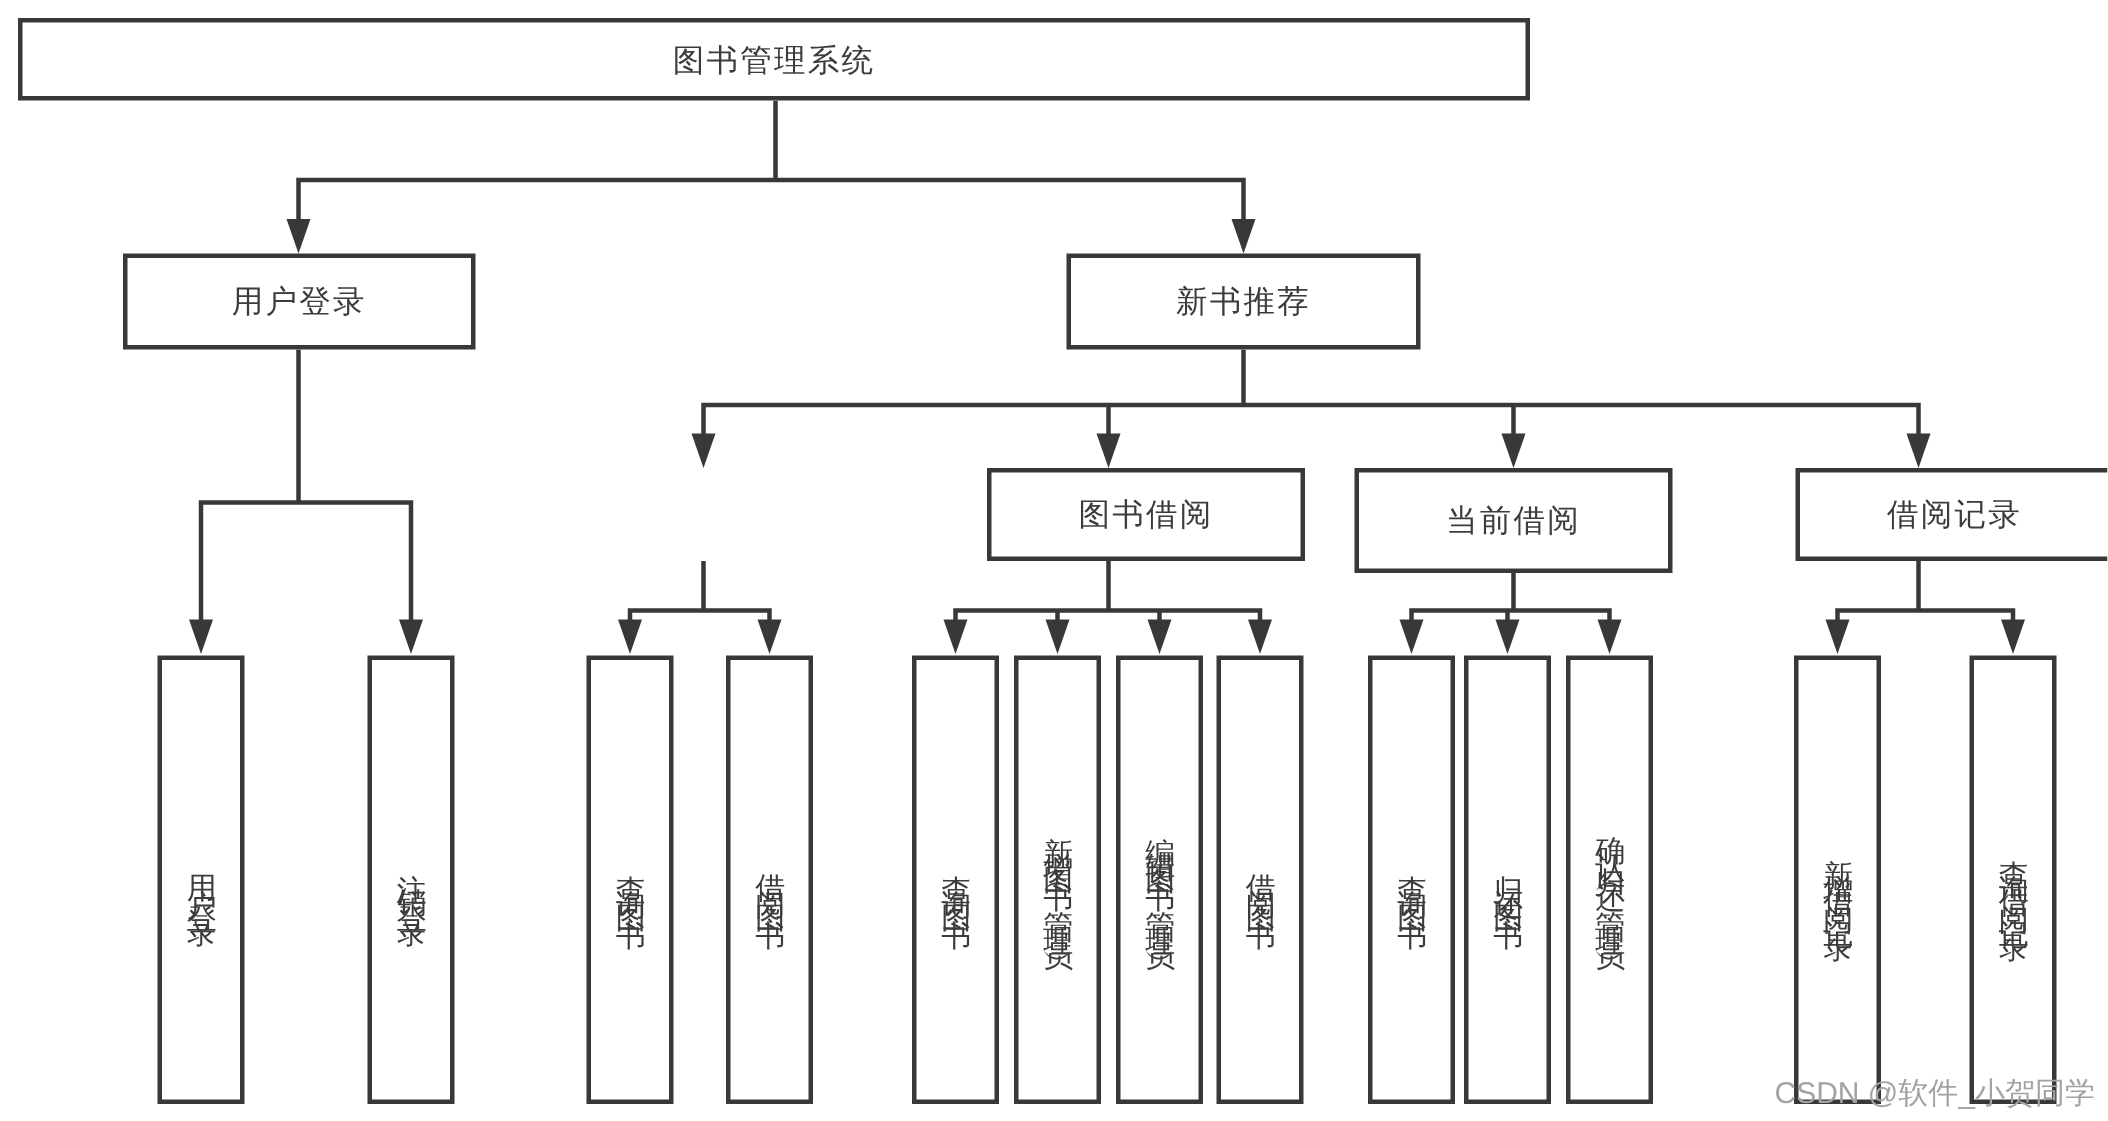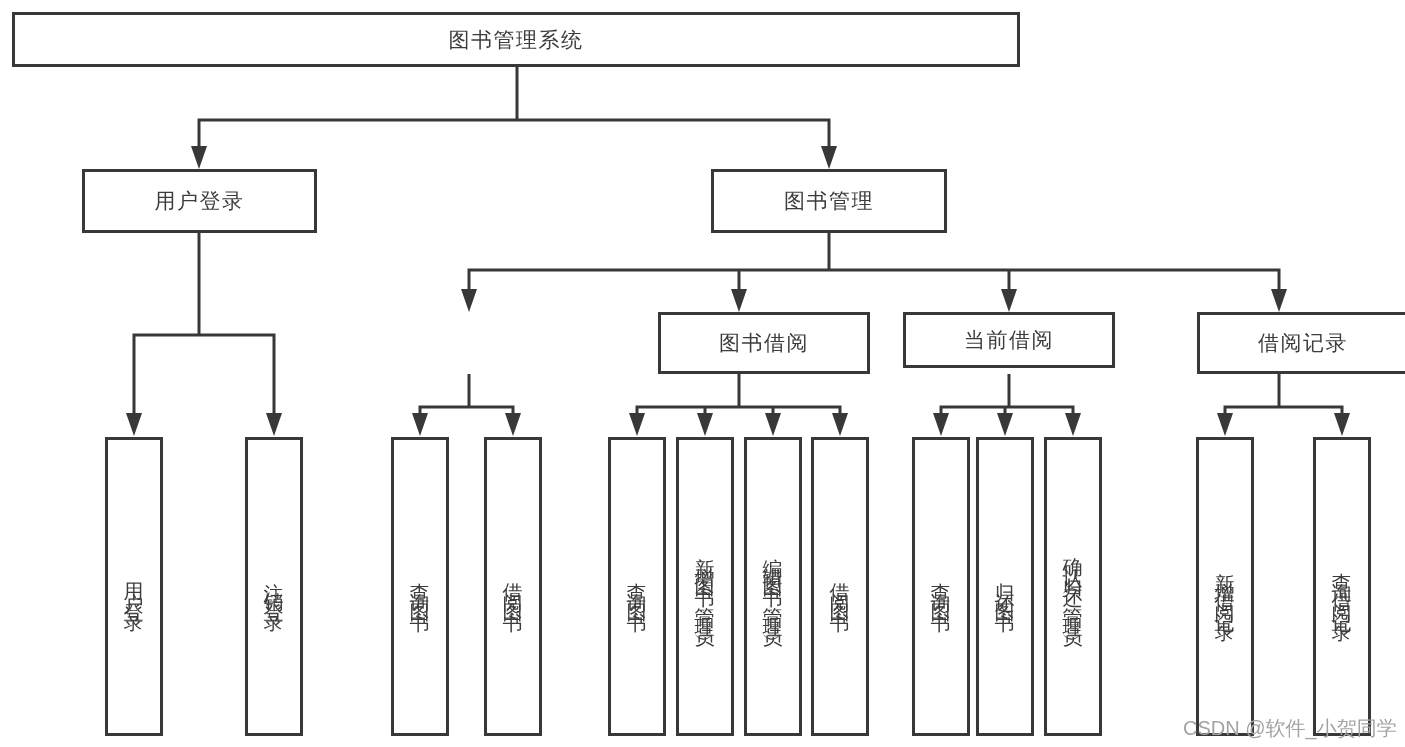--- a/index.html
+++ b/index.html
@@ -111,27 +111,27 @@
   </svg>
 
   <div class="box" style="left:12px; top:12px; width:1008px; height:55px;">
     <span class="hlabel">图书管理系统</span>
   </div>
 
   <div class="box" style="left:82px; top:169px; width:235px; height:64px;">
     <span class="hlabel">用户登录</span>
   </div>
   <div class="box" style="left:711px; top:169px; width:236px; height:64px;">
-    <span class="hlabel">图书管理</span>
+    <span class="hlabel">新书推荐</span>
   </div>
 
   <div class="box" style="left:658px; top:312px; width:212px; height:62px;">
     <span class="hlabel">图书借阅</span>
   </div>
-  <div class="box" style="left:903px; top:312px; width:212px; height:56px;">
+  <div class="box" style="left:903px; top:312px; width:212px; height:70px;">
     <span class="hlabel">当前借阅</span>
   </div>
   <div class="box" style="left:1173px; top:312px; width:212px; height:62px;margin-left:24px;">
     <span class="hlabel">借阅记录</span>
   </div>
 
   <div class="box leaf" style="left:105px; top:437px; width:58px; height:299px;">
     <span class="vlabel">用户登录</span>
   </div>
   <div class="box leaf" style="left:245px; top:437px; width:58px; height:299px;">

